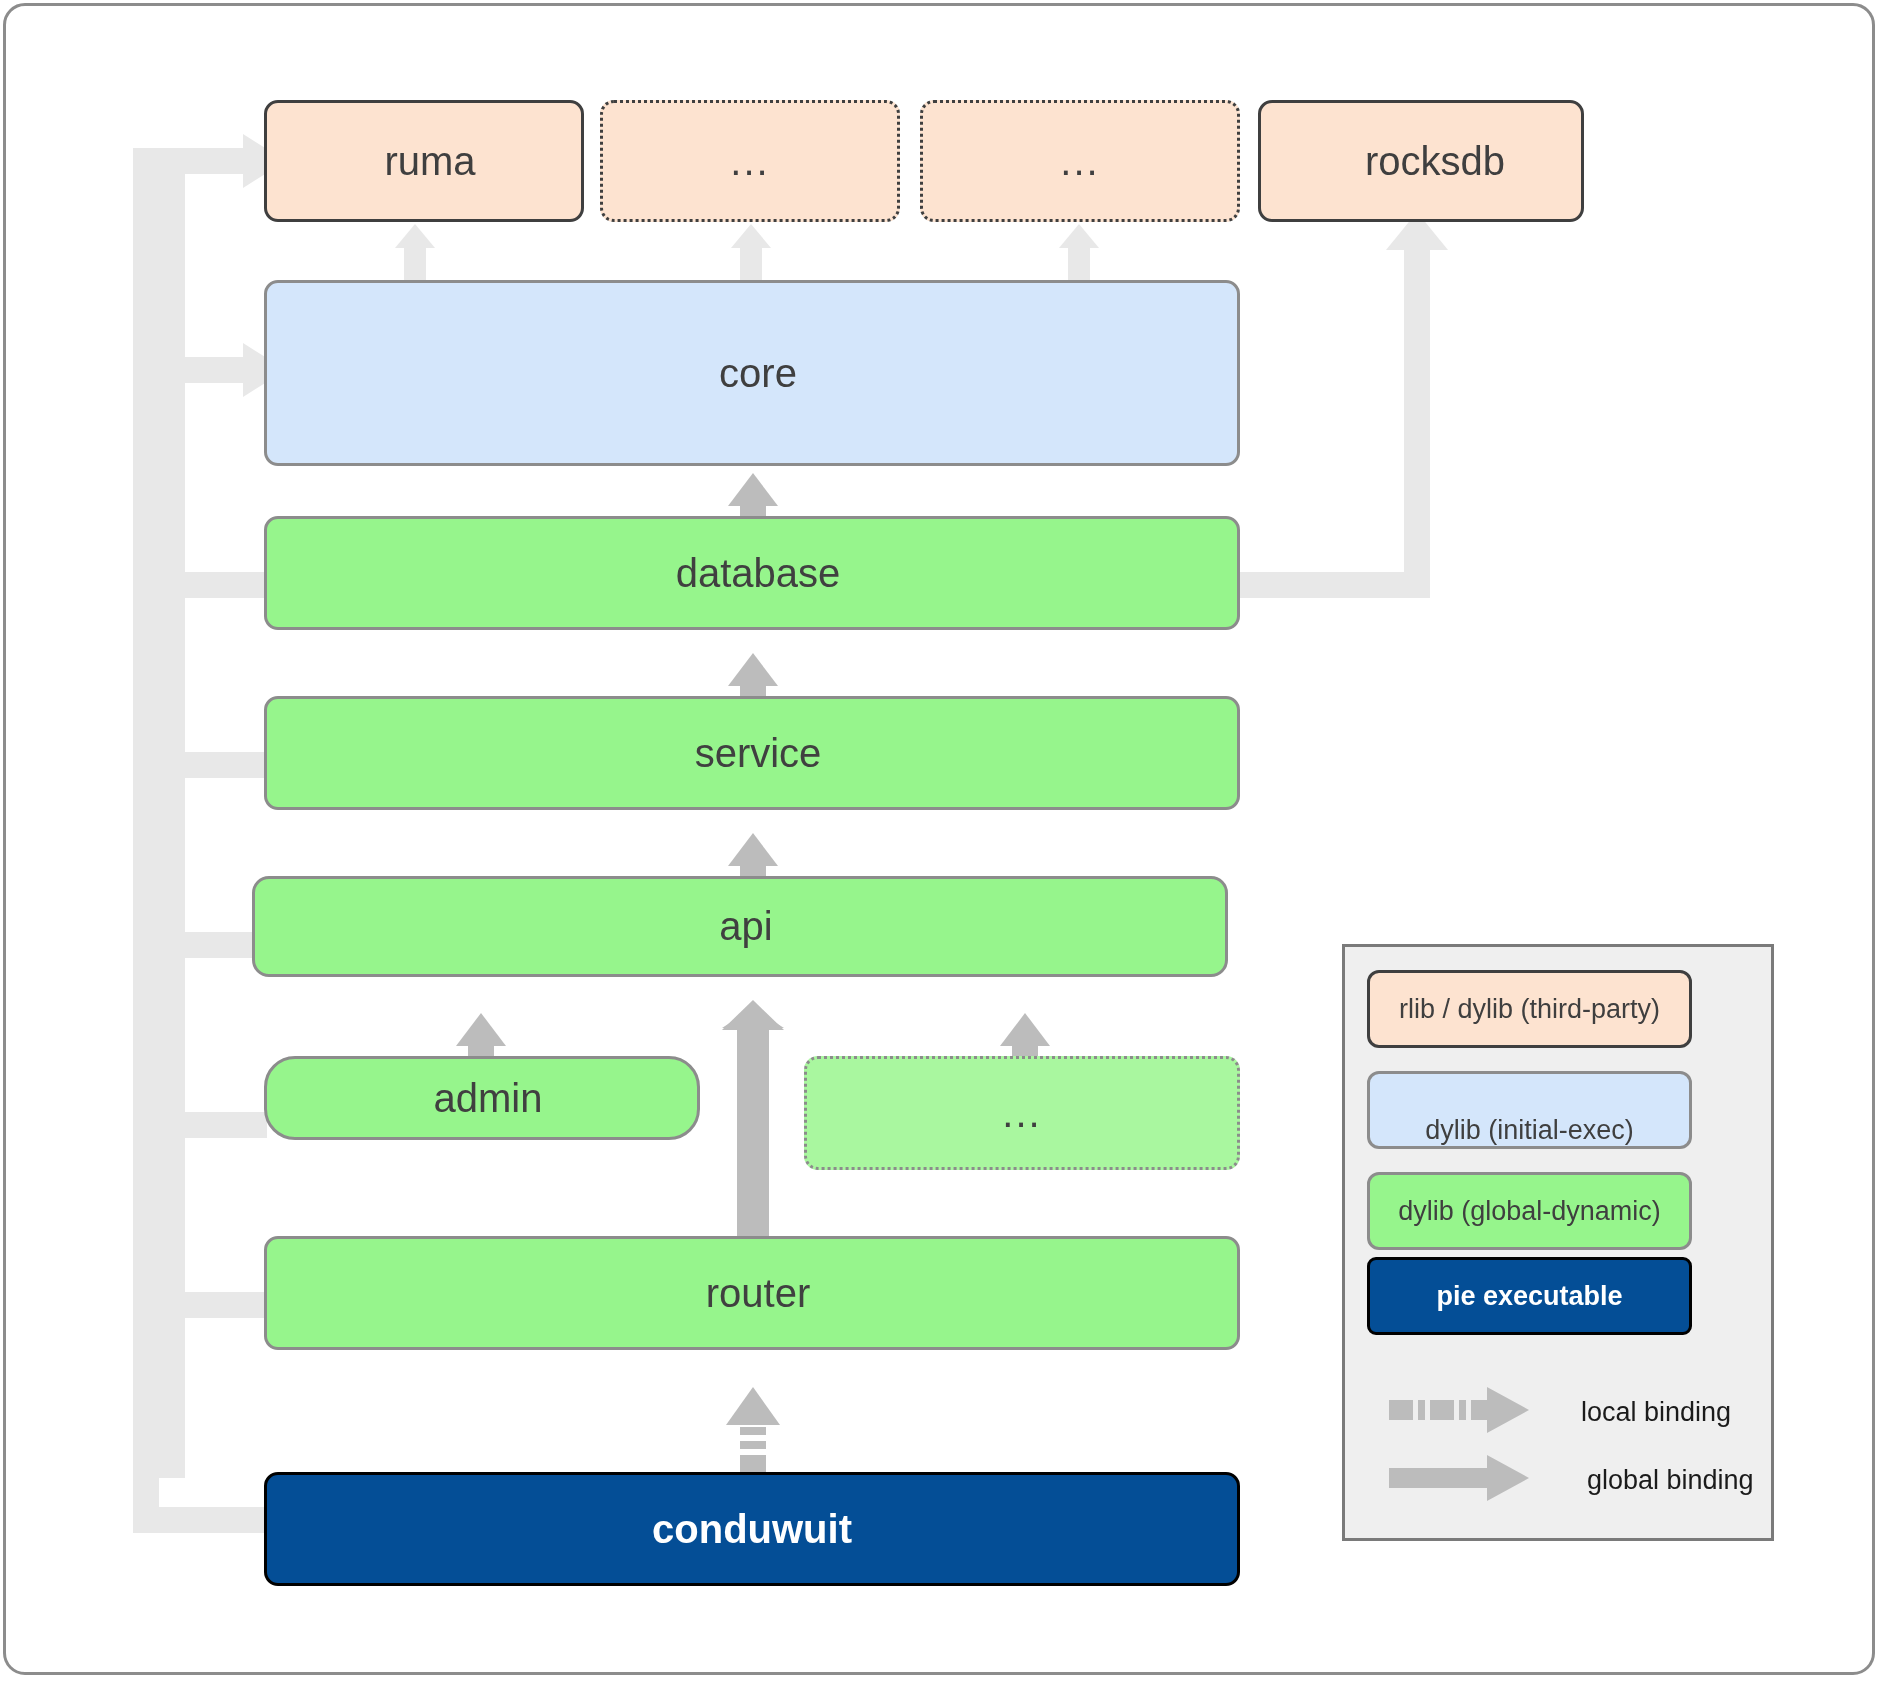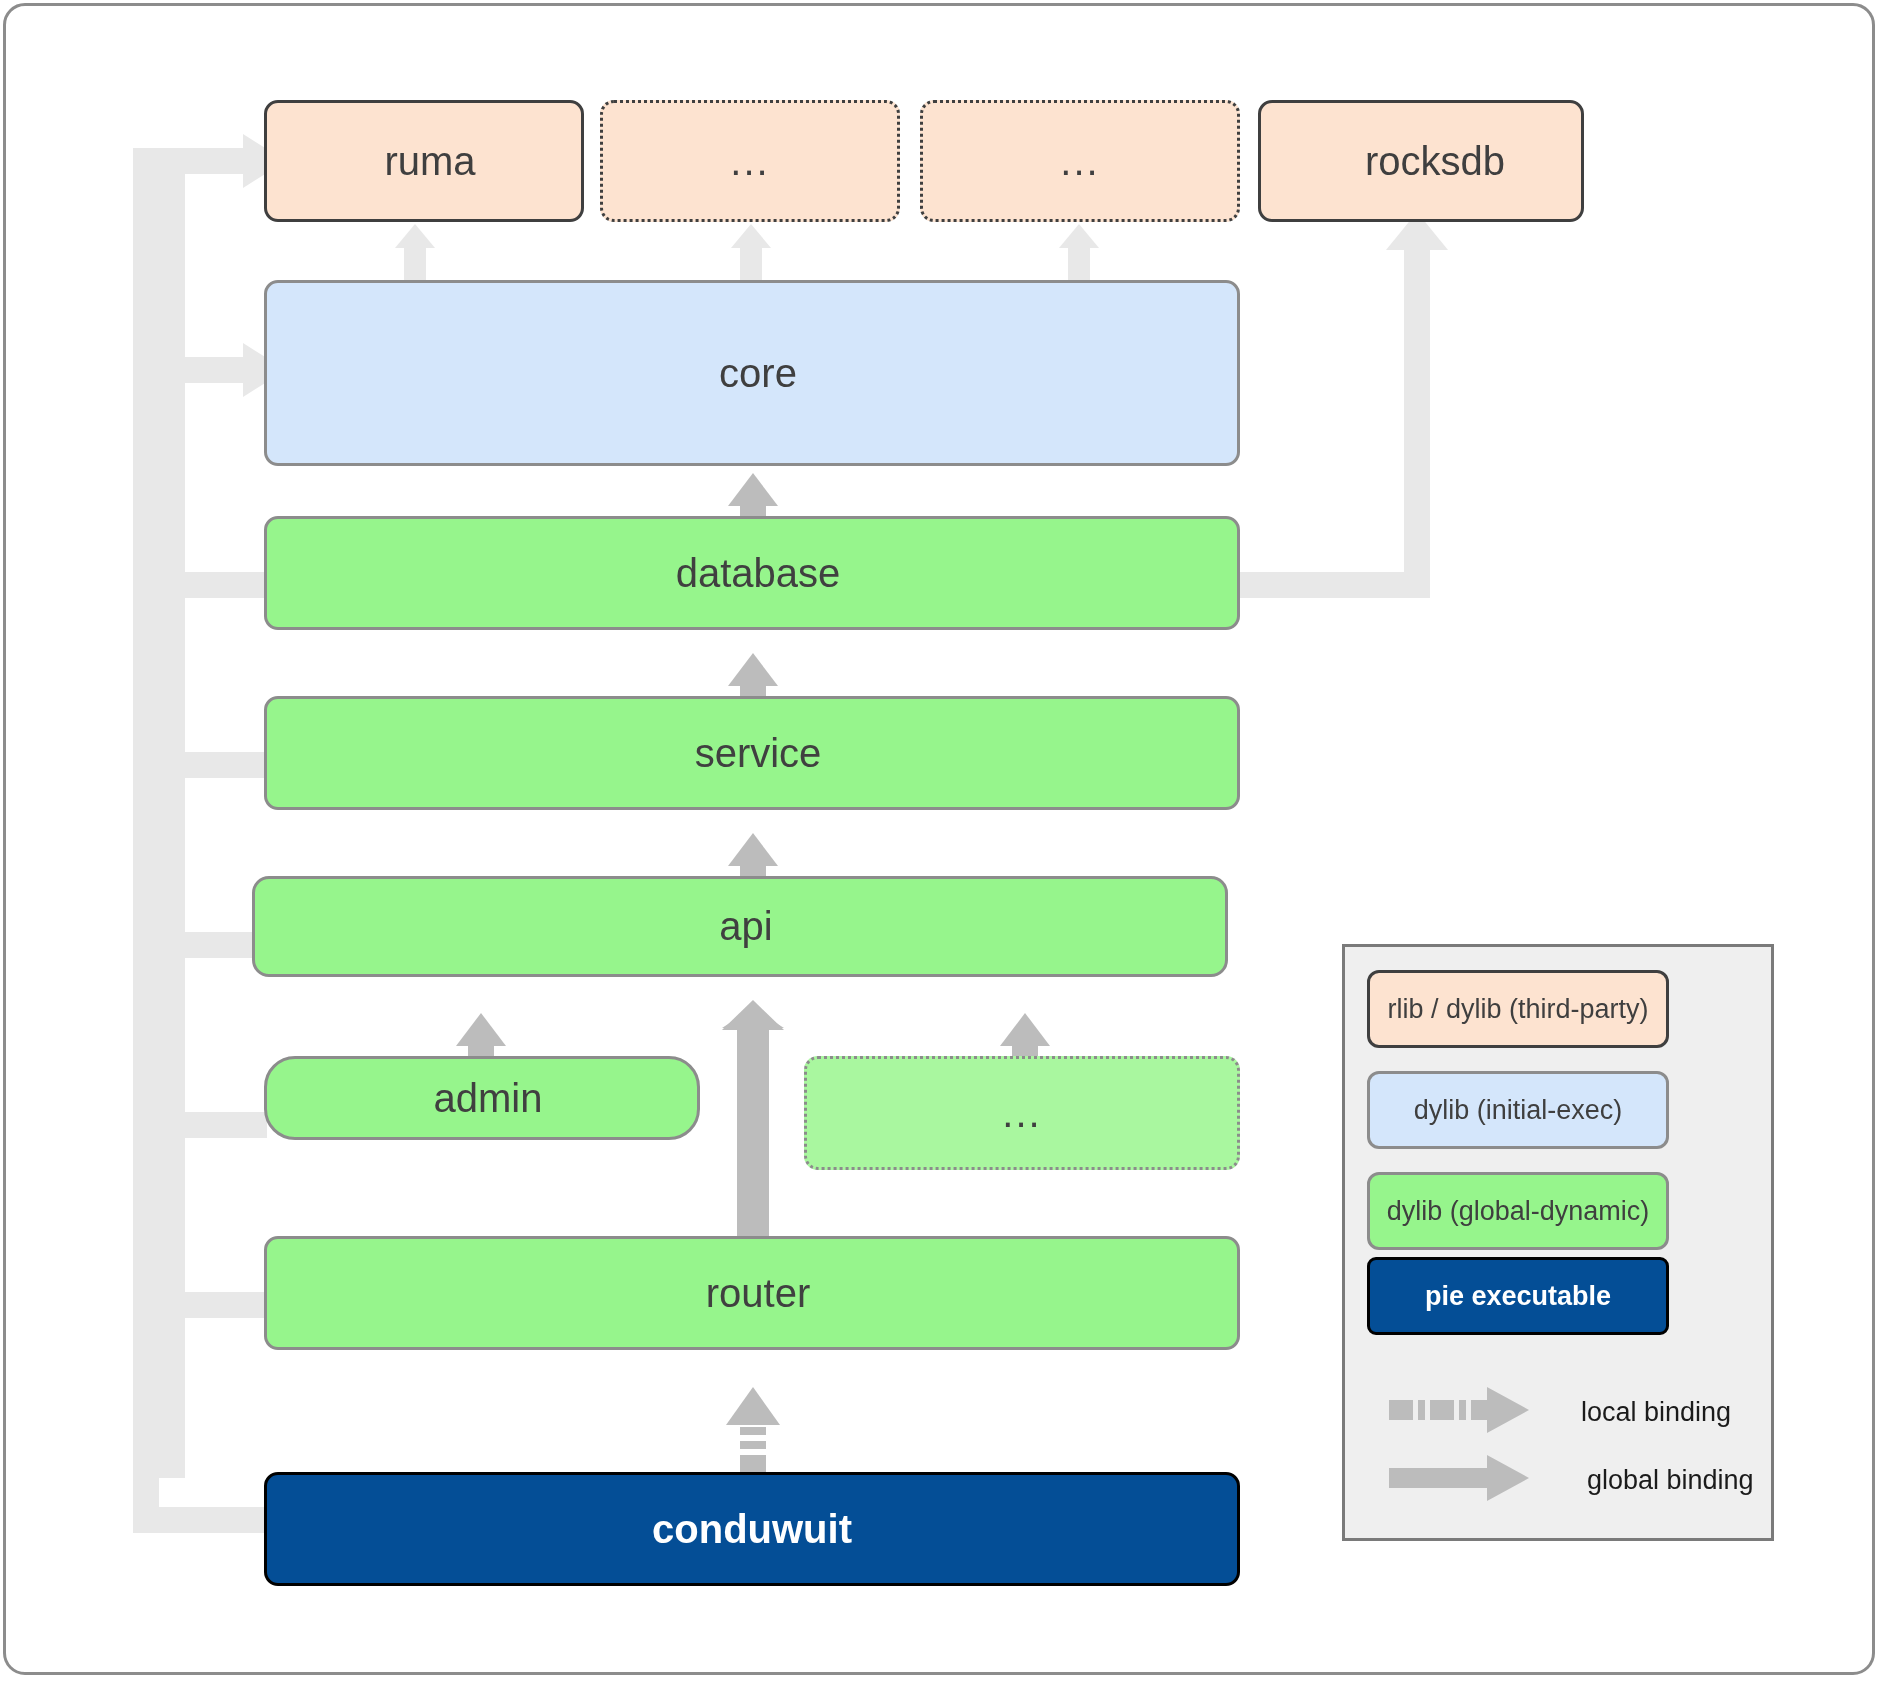--- a/index.html
+++ b/index.html
@@ -15,21 +15,21 @@
   .n-third-dot{background:#fde3d0;border:3px dotted #3f3f3f;color:#3f3f3f;}
   .n-ie{background:#d4e6fb;border:3px solid #8c8c8c;color:#3f3f3f;}
   .n-gd{background:#96f58c;border:3px solid #8c8c8c;color:#404040;}
   .n-gd-dot{background:#a9f79f;border:3px dotted #8c8c8c;color:#3f3f3f;}
   .n-pie{background:#044e96;border:3px solid #000;color:#ffffff;}
   .lbl-big{font-size:40px;margin-left:12px;}
   .lbl-dots{font-size:40px;letter-spacing:2px;}
   .lbl-bold{font-size:40px;font-weight:bold;}
   #legend{position:absolute;left:1342px;top:944px;width:432px;height:597px;
           background:#efefef;border:3px solid #7a7a7a;box-sizing:border-box;}
-  .lg-item{position:absolute;left:22px;width:302px;height:78px;box-sizing:border-box;
+  .lg-item{position:absolute;left:22px;width:325px;height:78px;box-sizing:border-box;
            display:flex;align-items:center;justify-content:center;border-radius:12px;font-size:27px;}
   .lg-third{background:#fde3d0;border:3px solid #3f3f3f;color:#3f3f3f;}
   .lg-ie{background:#d4e6fb;border:3px solid #8c8c8c;color:#3f3f3f;}
   .lg-gd{background:#96f58c;border:3px solid #8c8c8c;color:#3f3f3f;}
   .lg-pie{background:#044e96;border:3px solid #000;color:#fff;font-weight:bold;}
   .lg-text{position:absolute;font-size:27px;color:#1b1b1b;white-space:nowrap;}
 </style>
 </head>
 <body>
 
@@ -152,21 +152,21 @@
   </div>
 
   <div class="node n-pie" style="left:264px;top:1472px;width:976px;height:114px;">
     <span class="lbl-bold">conduwuit</span>
   </div>
 
   <div id="legend">
     <div class="lg-item lg-third" style="top:23px;">
       <span>rlib / dylib (third-party)</span>
     </div>
-    <div class="lg-item lg-ie" style="top:124px;">
+    <div class="lg-item lg-ie" style="top:124px;align-items:flex-end;">
       <span>dylib (initial-exec)</span>
     </div>
     <div class="lg-item lg-gd" style="top:225px;">
       <span>dylib (global-dynamic)</span>
     </div>
     <div class="lg-item lg-pie" style="top:310px;border-radius:9px;">
       <span>pie executable</span>
     </div>
 
     <svg style="position:absolute;left:44px;top:440px;width:140px;height:46px;overflow:visible;" viewBox="0 0 140 46">

